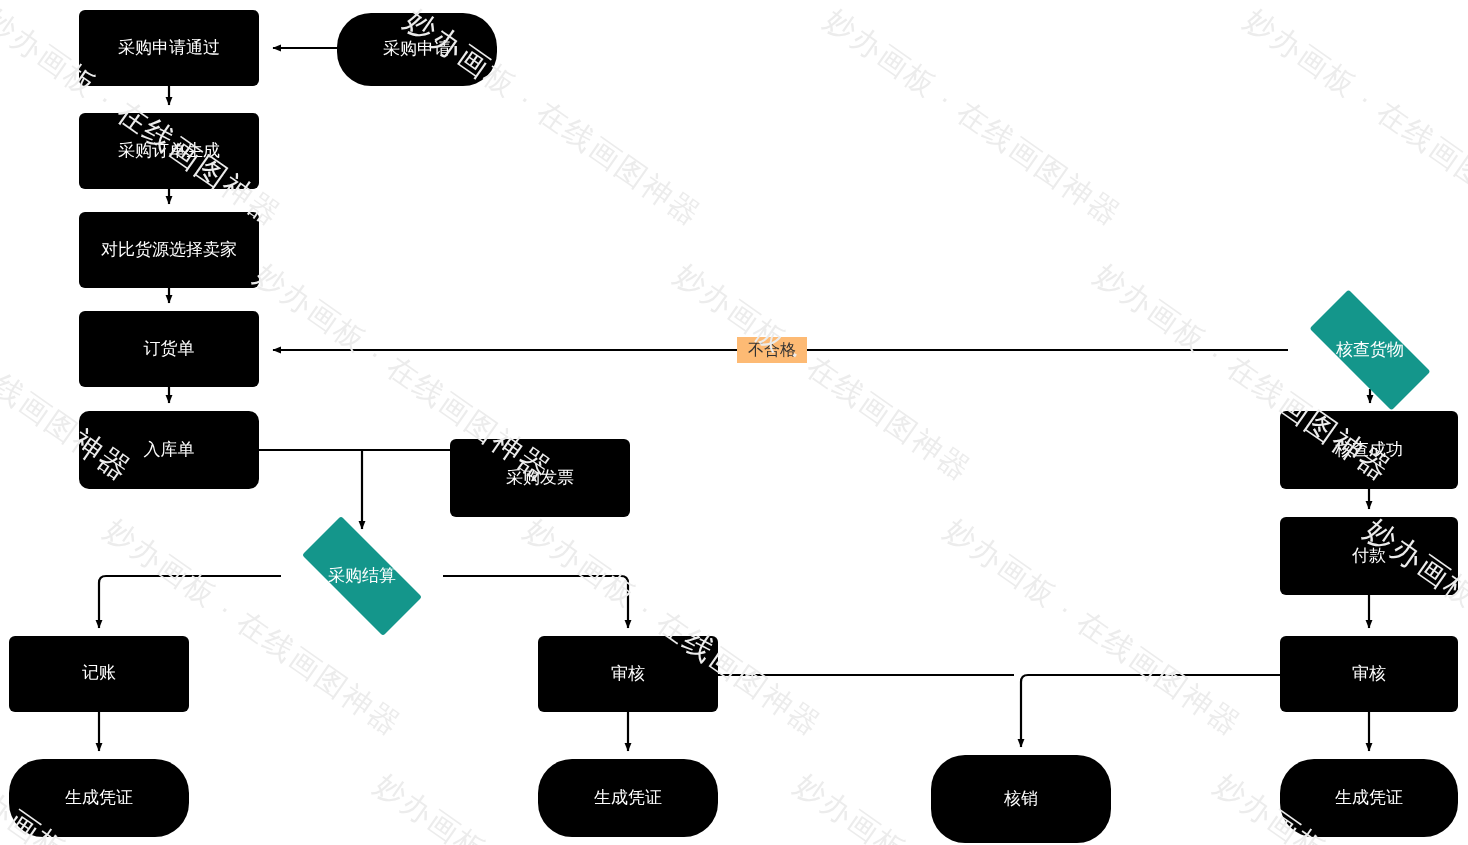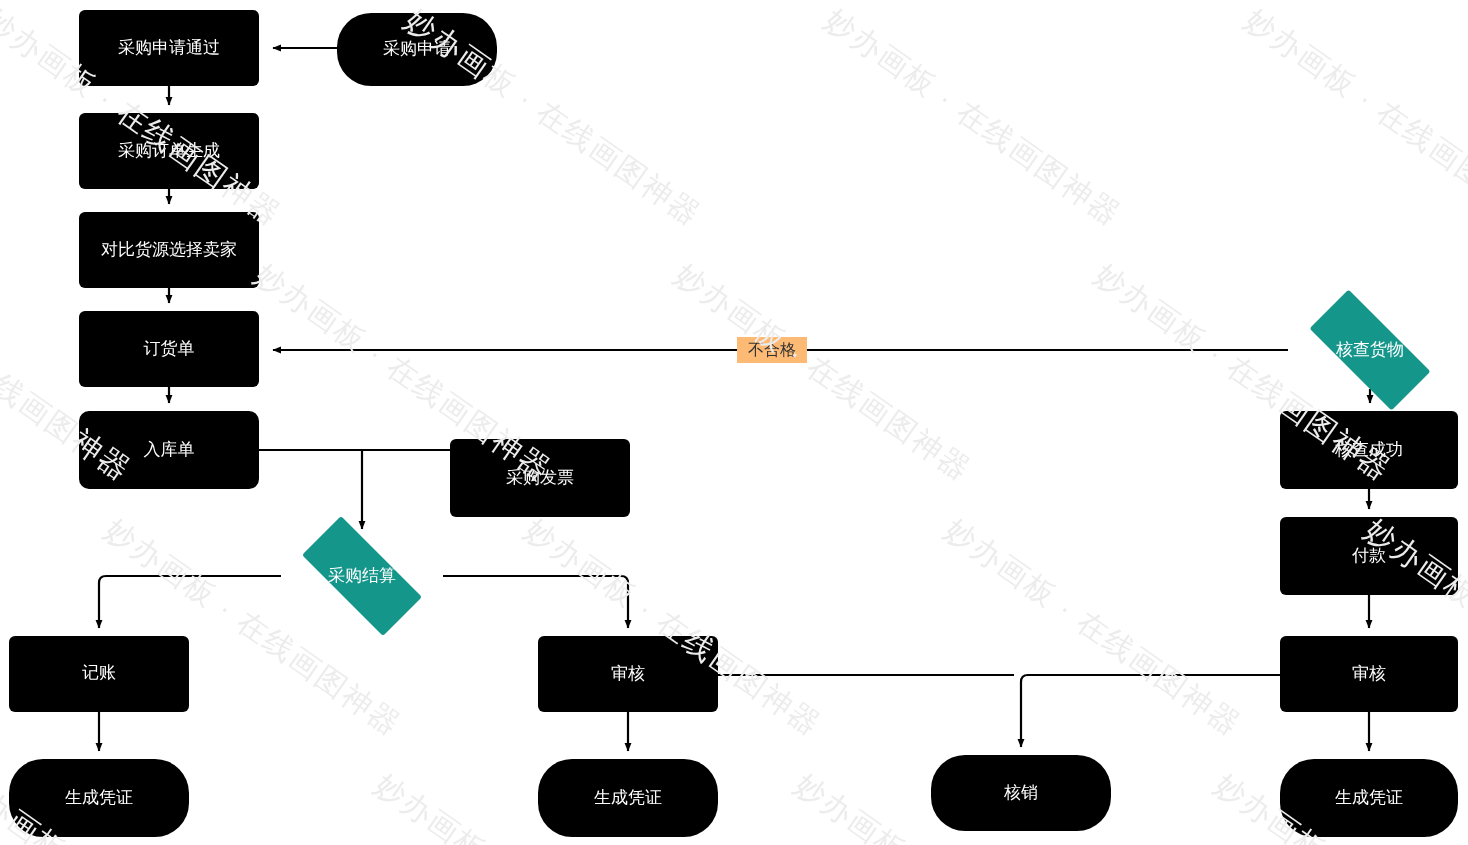--- a/index.html
+++ b/index.html
@@ -112,21 +112,21 @@
     </div>
     <div class="node shape-terminator" style="left:9px;top:759px;width:180px;height:78px;">
       <span>生成凭证</span>
     </div>
     <div class="node shape-process" style="left:538px;top:636px;width:180px;height:76px;">
       <span>审核</span>
     </div>
     <div class="node shape-terminator" style="left:538px;top:759px;width:180px;height:78px;">
       <span>生成凭证</span>
     </div>
-    <div class="node shape-terminator" style="left:931px;top:755px;width:180px;height:76px;">
+    <div class="node shape-terminator" style="left:931px;top:755px;width:180px;height:88px;">
       <span>核销</span>
     </div>
     <div class="node shape-decision" style="left:1288px;top:311px;width:164px;height:78px;">
       <span class="dia-fill"></span>
       <span class="dia-label">核查货物</span>
     </div>
     <div class="node shape-process" style="left:1280px;top:411px;width:178px;height:78px;">
       <span>核查成功</span>
     </div>
     <div class="node shape-process" style="left:1280px;top:517px;width:178px;height:78px;">

